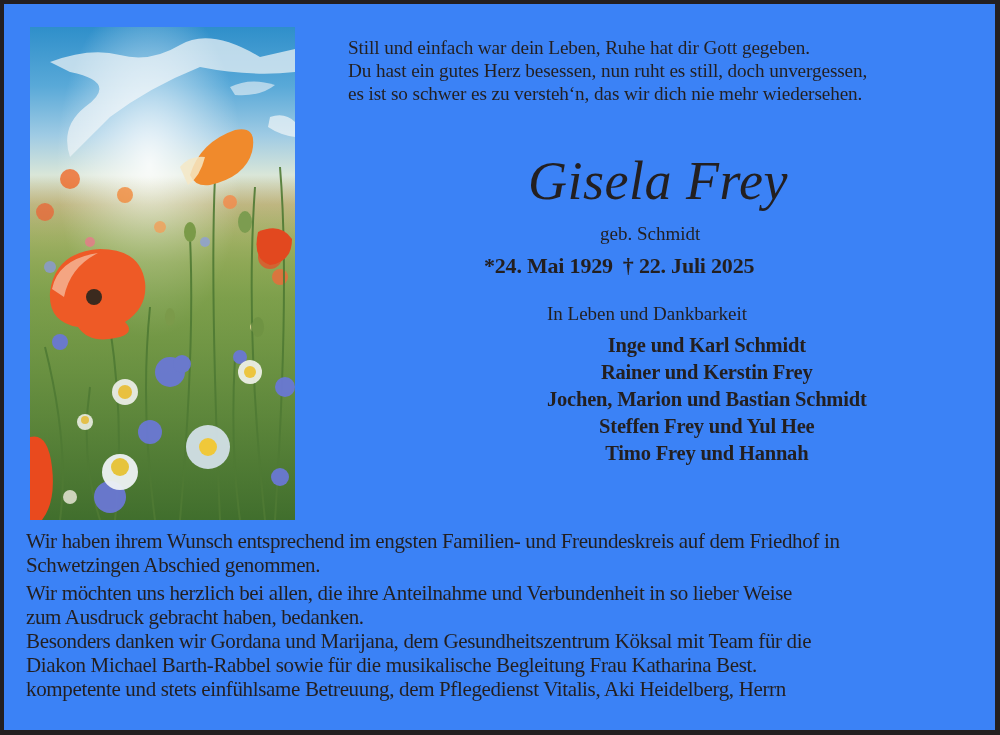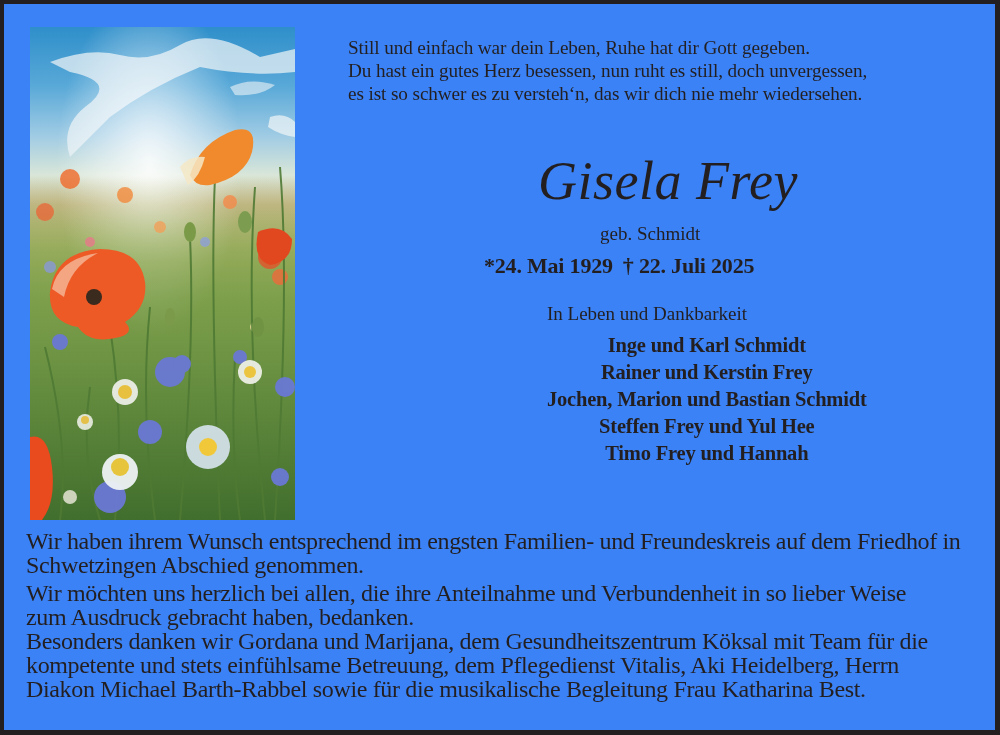--- a/index.html
+++ b/index.html
@@ -42,21 +42,20 @@
 
     .name {
       position: absolute;
       left: 524px; top: 146px;
       width: 280px;
       font-size: 54px;
       font-style: italic;
       line-height: 62px;
       white-space: nowrap;
       letter-spacing: 0.5px;
-      text-align: center;
     }
     .maiden {
       position: absolute;
       left: 596px; top: 218px;
       font-size: 19px;
       line-height: 24px;
       white-space: nowrap;
     }
     .dates {
       position: absolute;
@@ -84,21 +83,21 @@
       font-weight: bold;
       line-height: 27px;
       letter-spacing: -0.2px;
       text-align: center;
     }
 
     .bottom {
       position: absolute;
       left: 22px; top: 525px;
       width: 965px;
-      font-size: 24px;
+      font-size: 21px;
       line-height: 24px;
       letter-spacing: -0.35px;
     }
     .bottom .para { margin: 0 0 4px 0; }
     .bottom .para.tight { margin-bottom: 0; }
     .bottom .line { white-space: nowrap; height: 24px; }
   </style>
 </head>
 <body>
 
@@ -220,17 +219,17 @@
     <div class="para">
       <div class="line">Wir haben ihrem Wunsch entsprechend im engsten Familien- und Freundeskreis auf dem Friedhof in</div>
       <div class="line">Schwetzingen Abschied genommen.</div>
     </div>
     <div class="para tight">
       <div class="line">Wir möchten uns herzlich bei allen, die ihre Anteilnahme und Verbundenheit in so lieber Weise</div>
       <div class="line">zum Ausdruck gebracht haben, bedanken.</div>
     </div>
     <div class="para tight">
       <div class="line">Besonders danken wir Gordana und Marijana, dem Gesundheitszentrum Köksal mit Team für die</div>
+      <div class="line">Diakon Michael Barth-Rabbel sowie für die musikalische Begleitung Frau Katharina Best.</div>
       <div class="line">kompetente und stets einfühlsame Betreuung, dem Pflegedienst Vitalis, Aki Heidelberg, Herrn</div>
-      <div class="line">Diakon Michael Barth-Rabbel sowie für die musikalische Begleitung Frau Katharina Best.</div>
     </div>
   </div>
 </div>
 
 </body></html>

